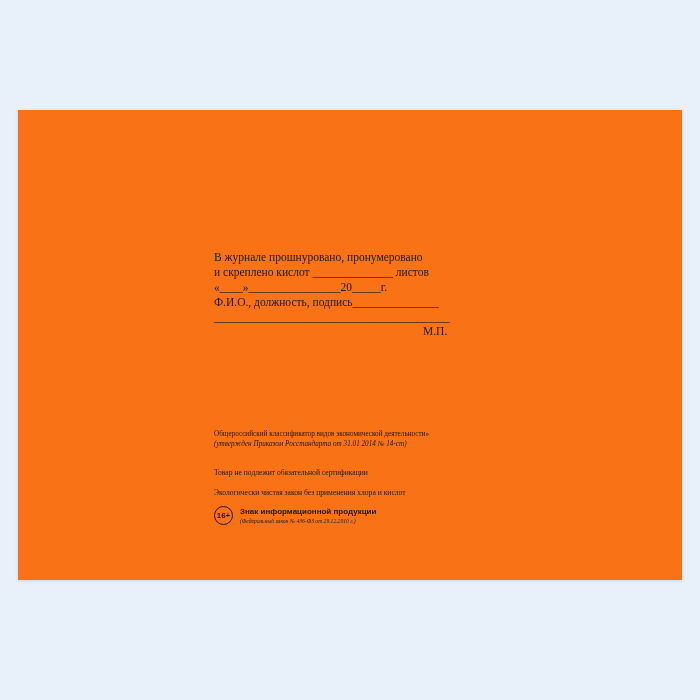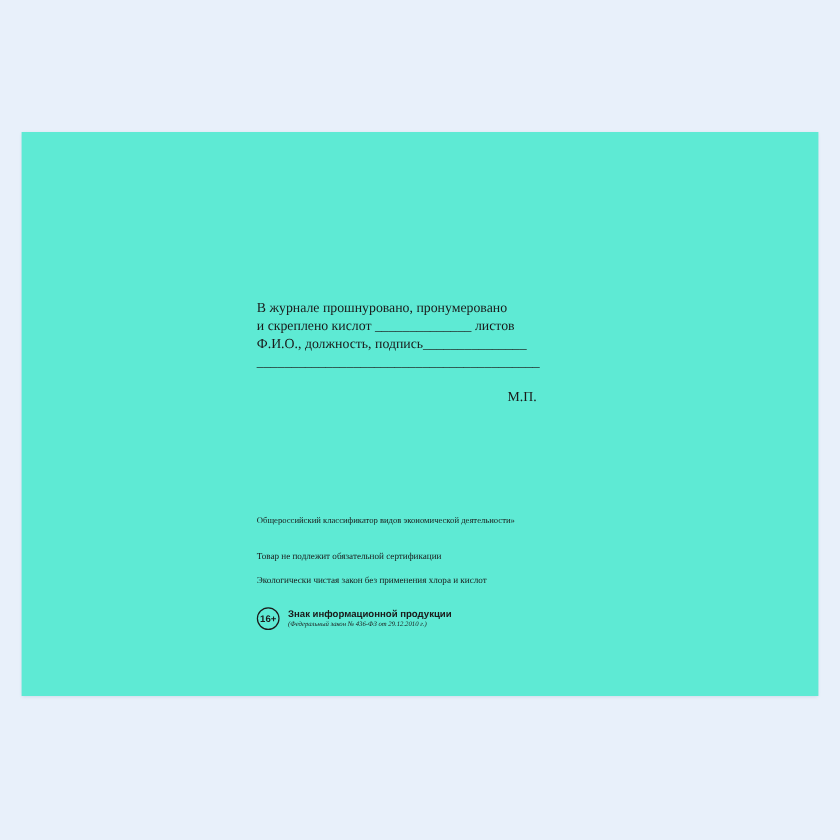--- a/index.html
+++ b/index.html
@@ -18,21 +18,21 @@
     width: 700px;
     height: 700px;
   }
   
   #sheet {
     position: absolute;
     left: 18px;
     top: 110px;
     width: 664px;
     height: 470px;
-    background: #5eead4;
+    background: #f97316;
     box-shadow: 0 1px 3px rgba(60, 90, 130, 0.18);
   }
   
   #seal-block {
     position: absolute;
     left: 196px;
     top: 140px;
     width: 300px;
     font-size: 11.5px;
     line-height: 15px;
@@ -116,28 +116,30 @@
 </head>
 <body>
 
 <div id="stage">
 
   <div id="sheet">
 
     <div id="seal-block">
       <div class="ln">В журнале прошнуровано, пронумеровано</div>
       <div class="ln">и скреплено кислот ______________ листов</div>
+      <div class="ln">«____»________________20_____г.</div>
       <div class="ln">Ф.И.О., должность, подпись_______________</div>
       <div class="ln">_________________________________________</div>
     </div>
 
     <div id="mp">М.П.</div>
 
     <div id="notes">
       <div class="tiny">Общероссийский классификатор видов экономической деятельности»</div>
+      <div class="tiny ital">(утвержден Приказом Росстандарта от 31.01 2014 № 14-ст)</div>
       <div class="gap"></div>
       <div class="gap"></div>
       <div class="note">Товар не подлежит обязательной сертификации</div>
       <div class="gap"></div>
       <div class="note">Экологически чистая закон без применения хлора и кислот</div>
     </div>
 
     <div id="age-row">
       <div id="age-badge">16+</div>
       <div id="age-text">

